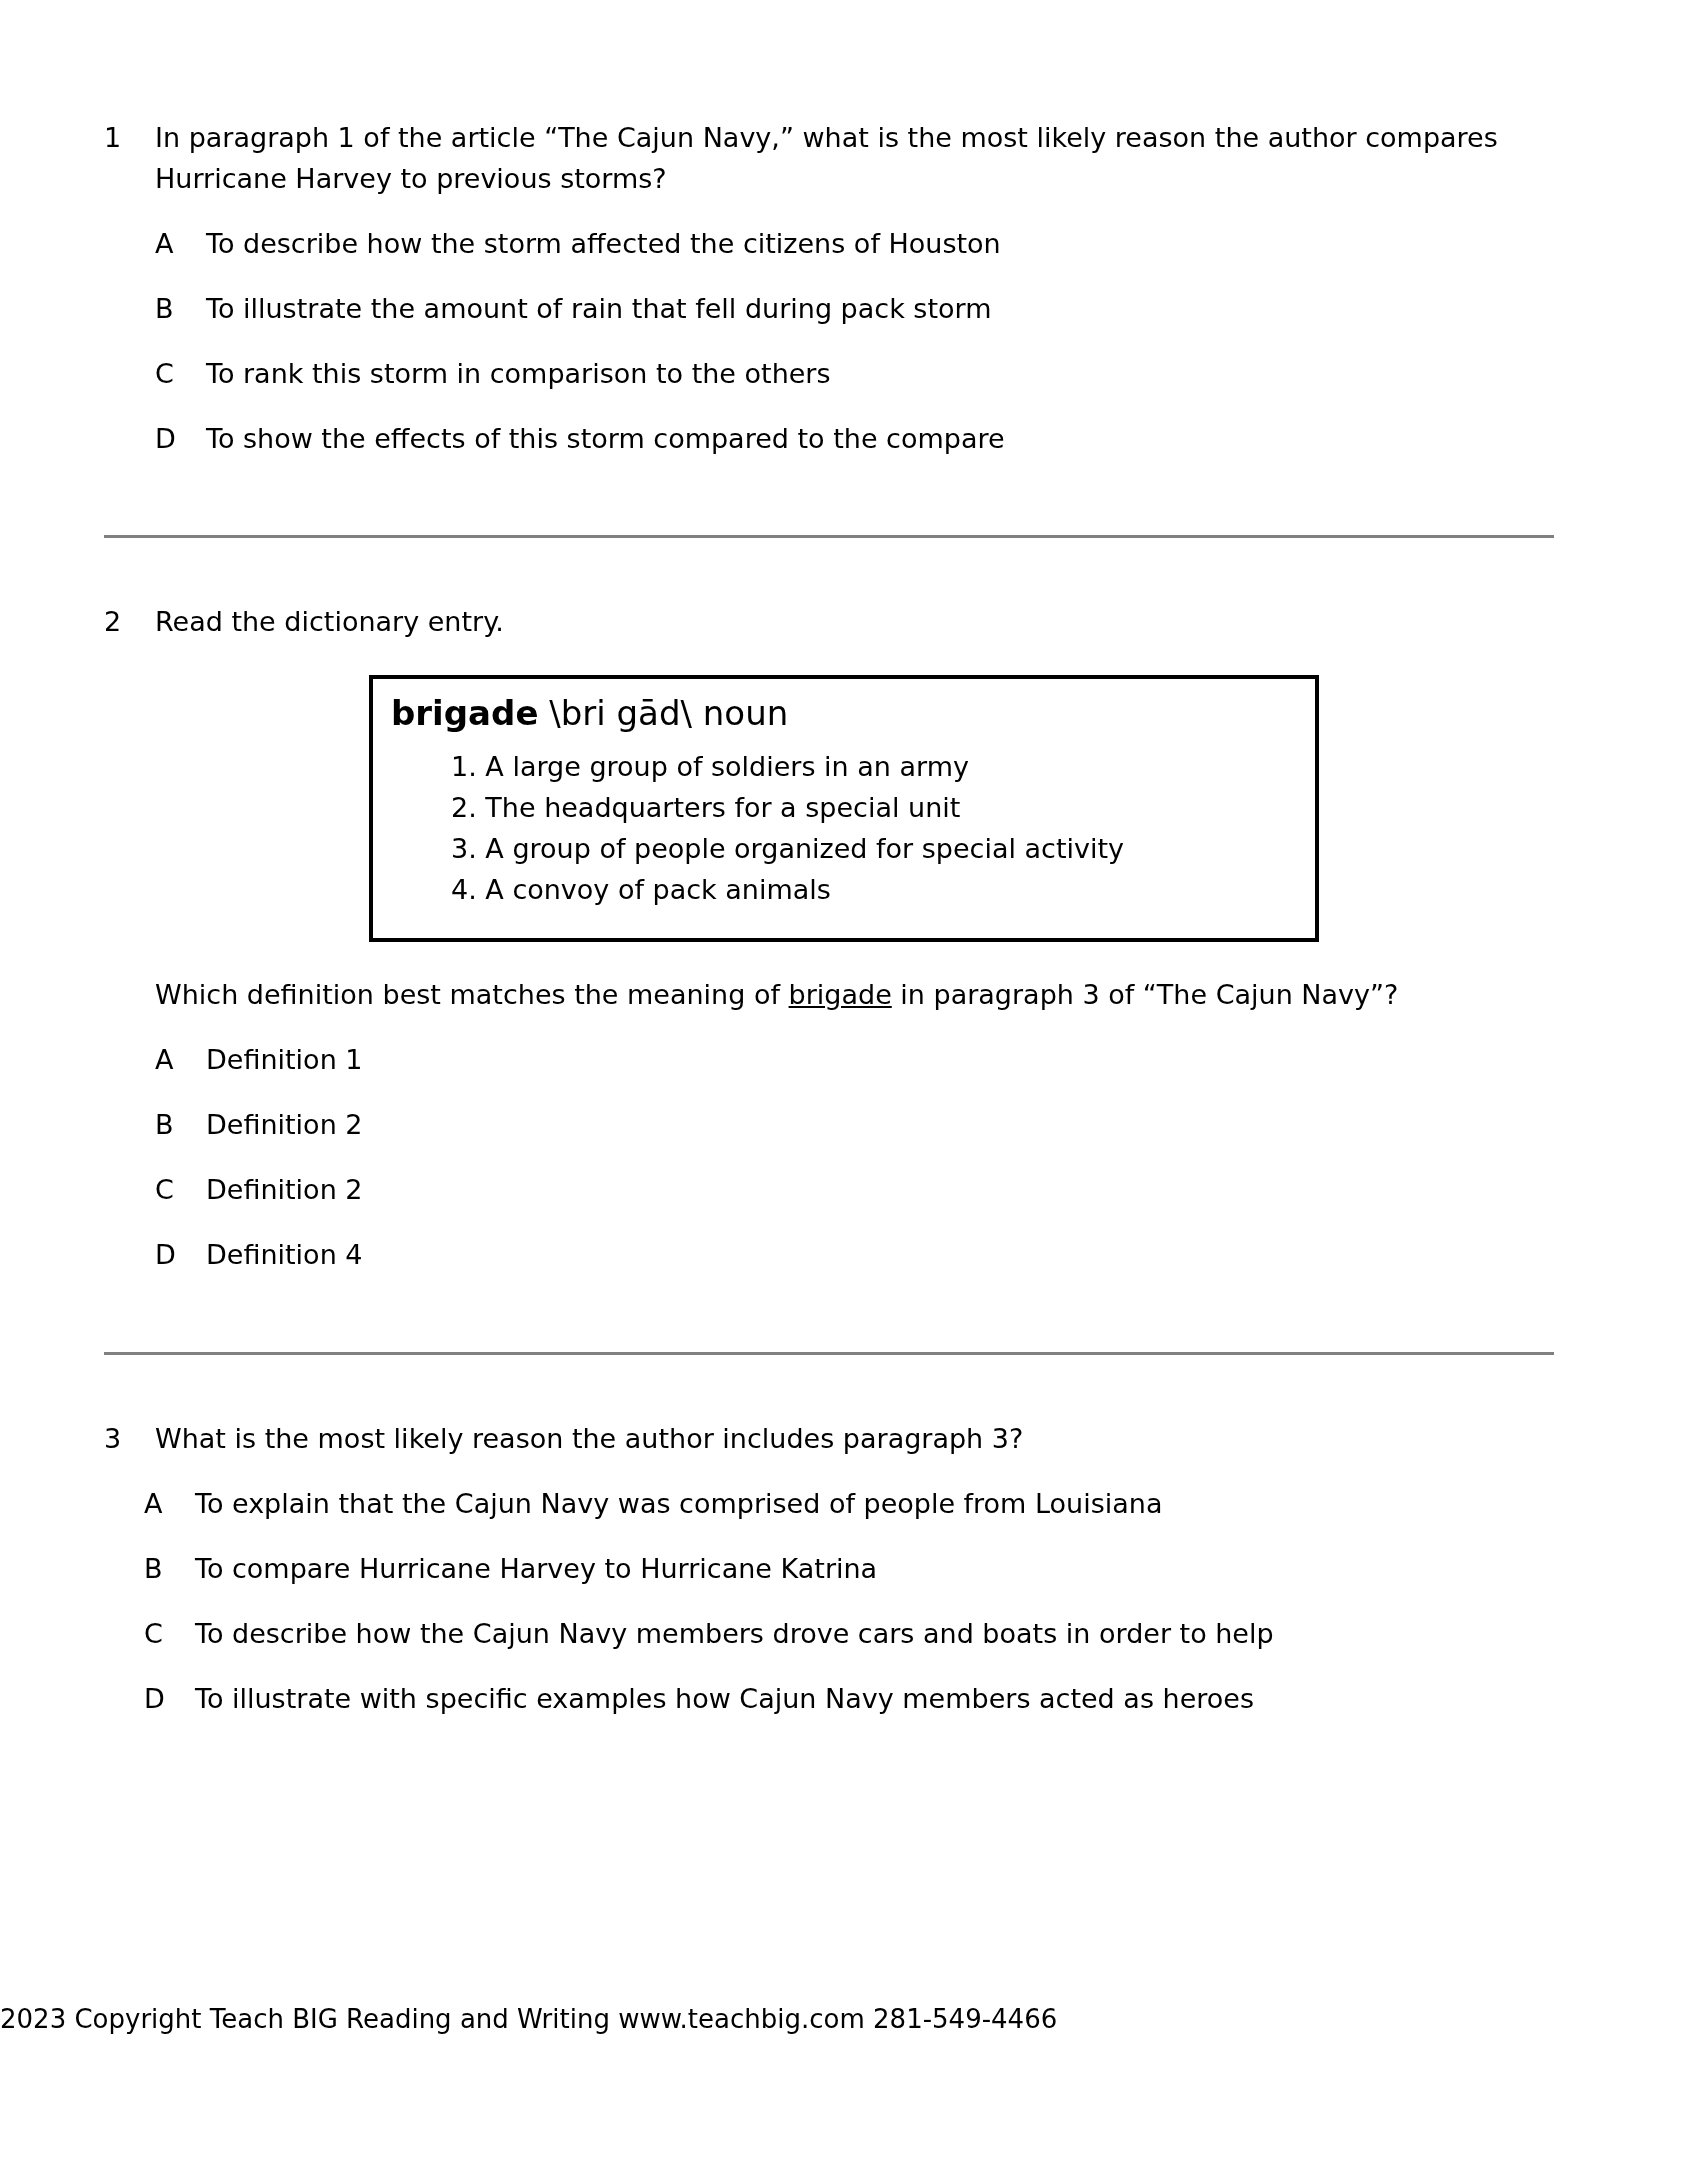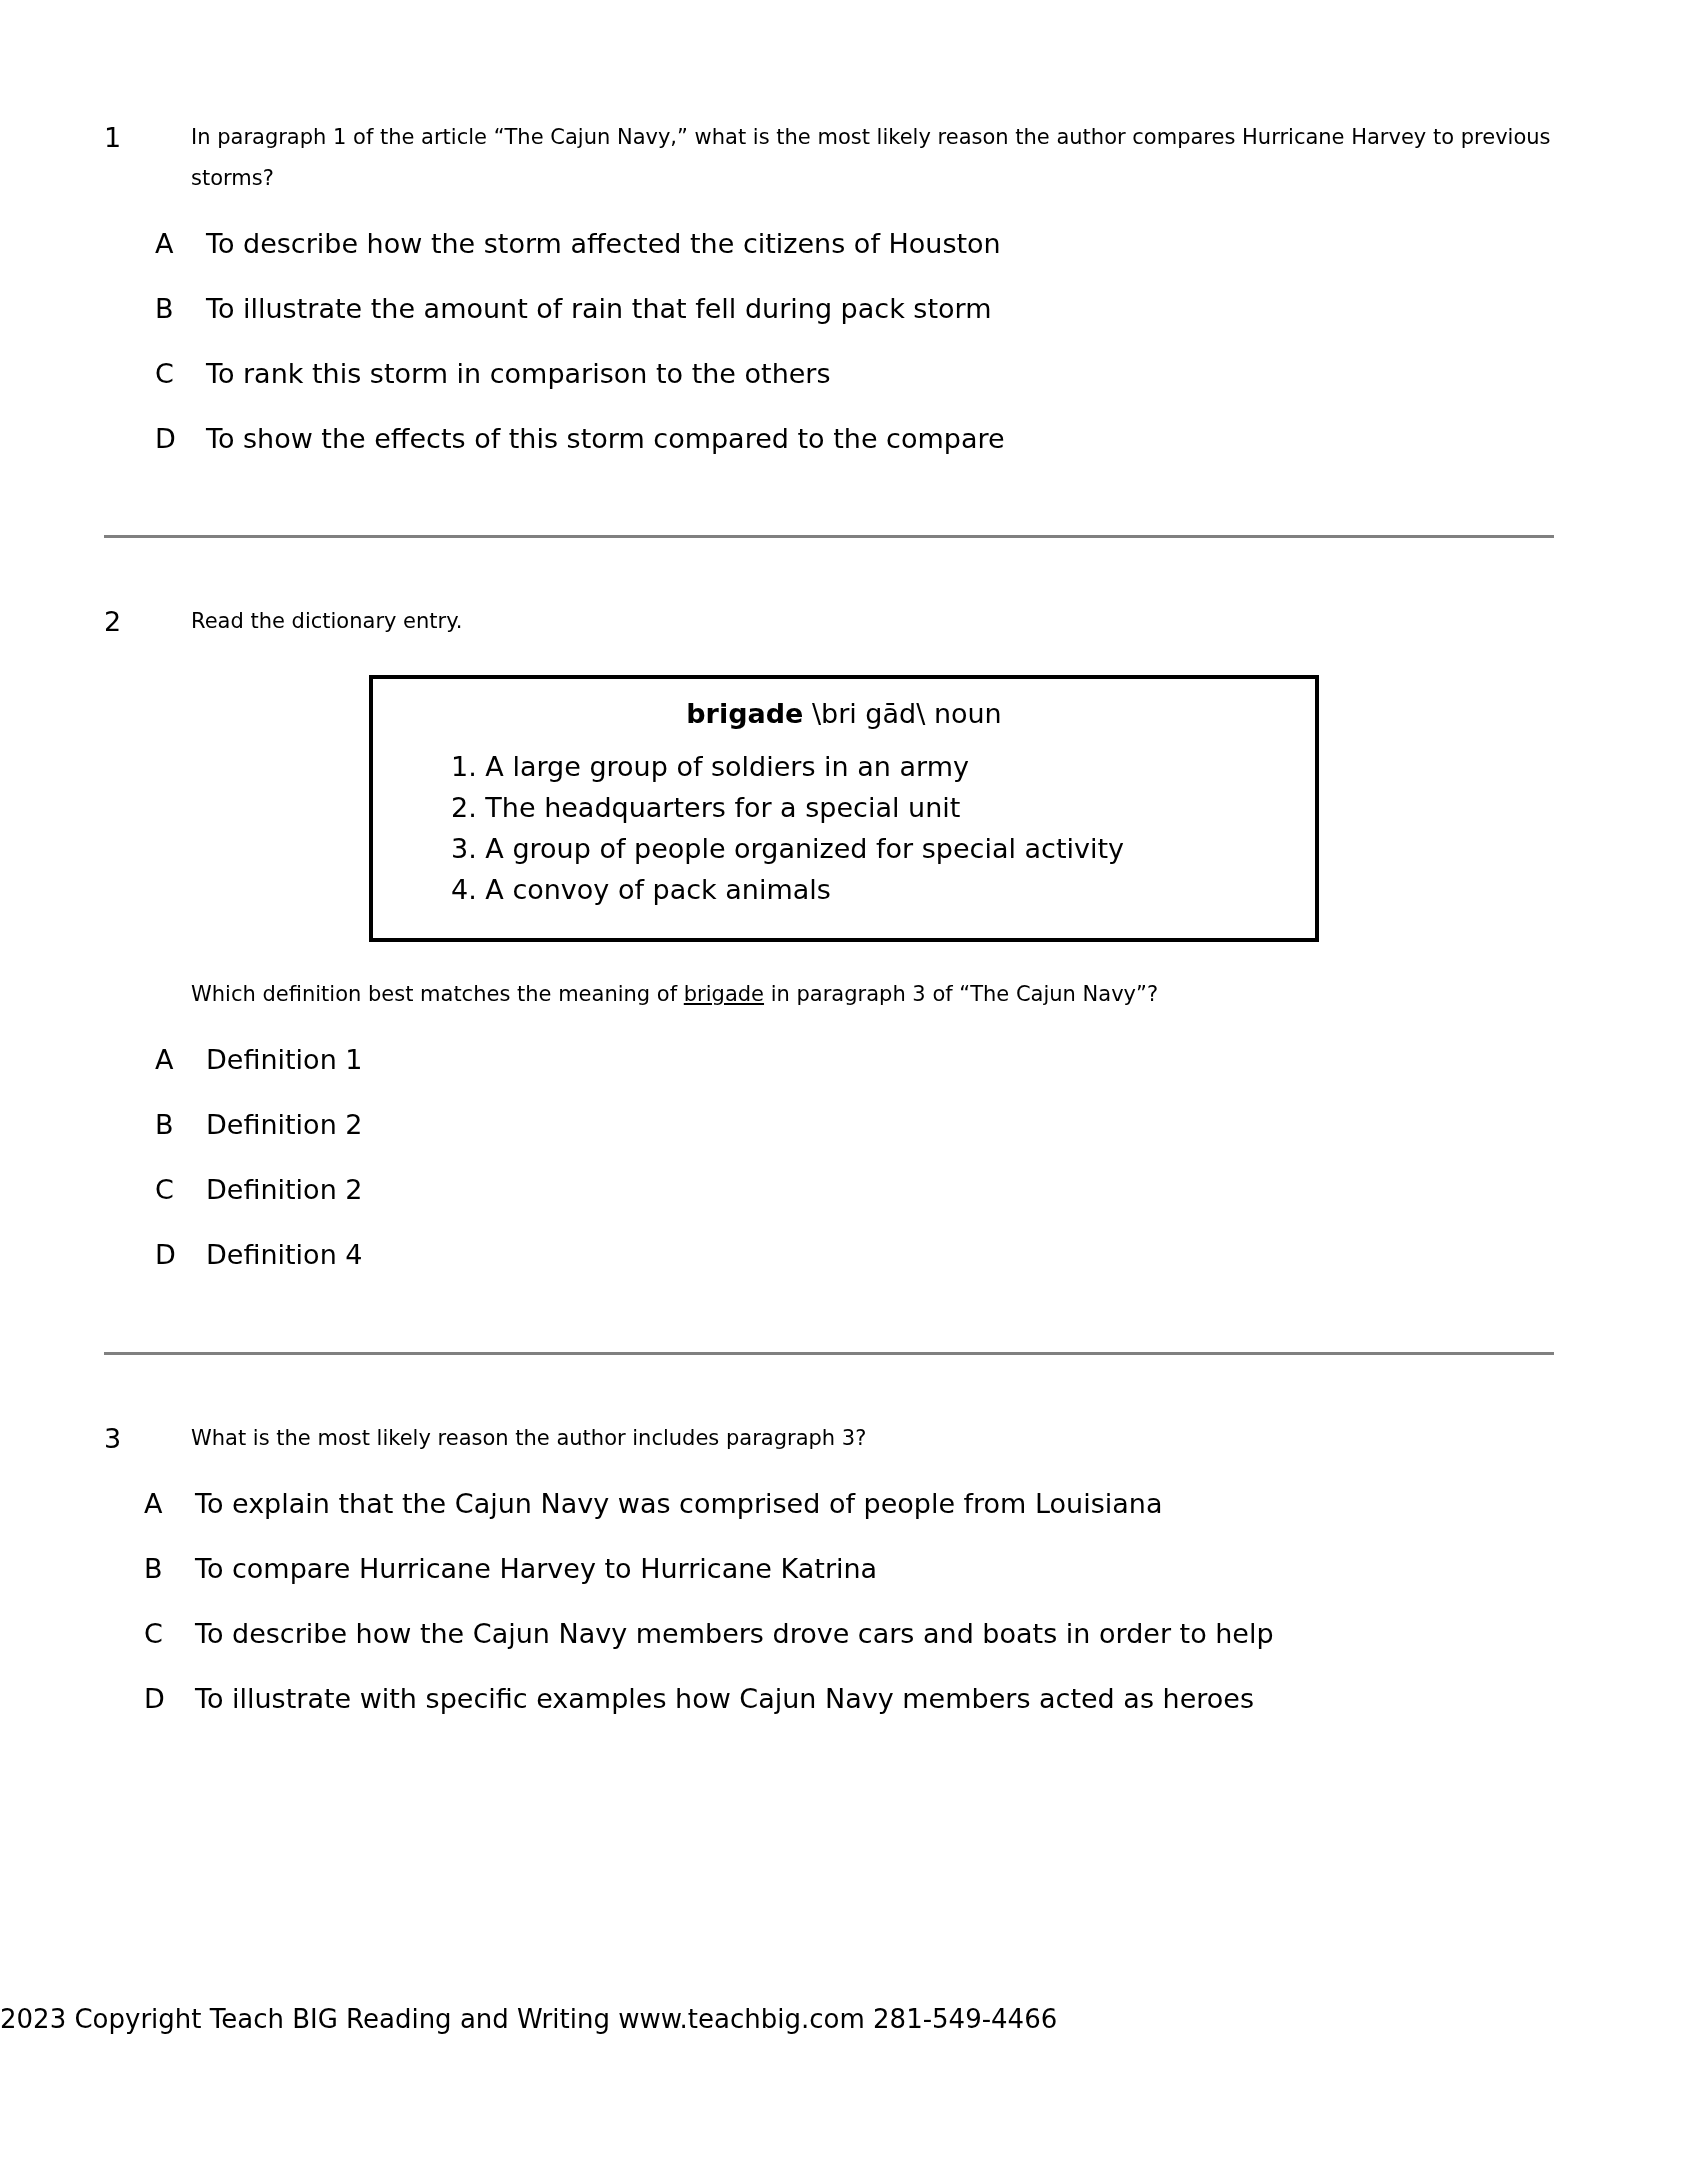--- a/index.html
+++ b/index.html
@@ -42,24 +42,23 @@
 
   .q-num {
     width: 51px;
     flex: 0 0 51px;
     font-size: 27px;
     line-height: 41px;
   }
 
   .q-text {
     flex: 1 1 auto;
-    font-size: 21px;
+    font-size: 27px;
     line-height: 41px;
     max-width: 1376px;
-    margin-left: 36px;
   }
 
   .choice-row {
     display: flex;
     align-items: flex-start;
     margin-top: 24px;
   }
 
   .choice-letter {
     width: 51px;
@@ -95,24 +94,23 @@
 
   .dict-box {
     box-sizing: border-box;
     border: 4px solid #000000;
     width: 950px;
     margin-left: 265px;
     padding: 14px 18px 16px 18px;
   }
 
   .dict-head {
-    font-size: 27px;
+    font-size: 34px;
     line-height: 41px;
     white-space: nowrap;
-    text-align: center;
   }
   .dict-head .word {
     font-weight: bold;
   }
   .dict-head .pron,
   .dict-head .pos {
     font-weight: normal;
   }
 
   .dict-list {

